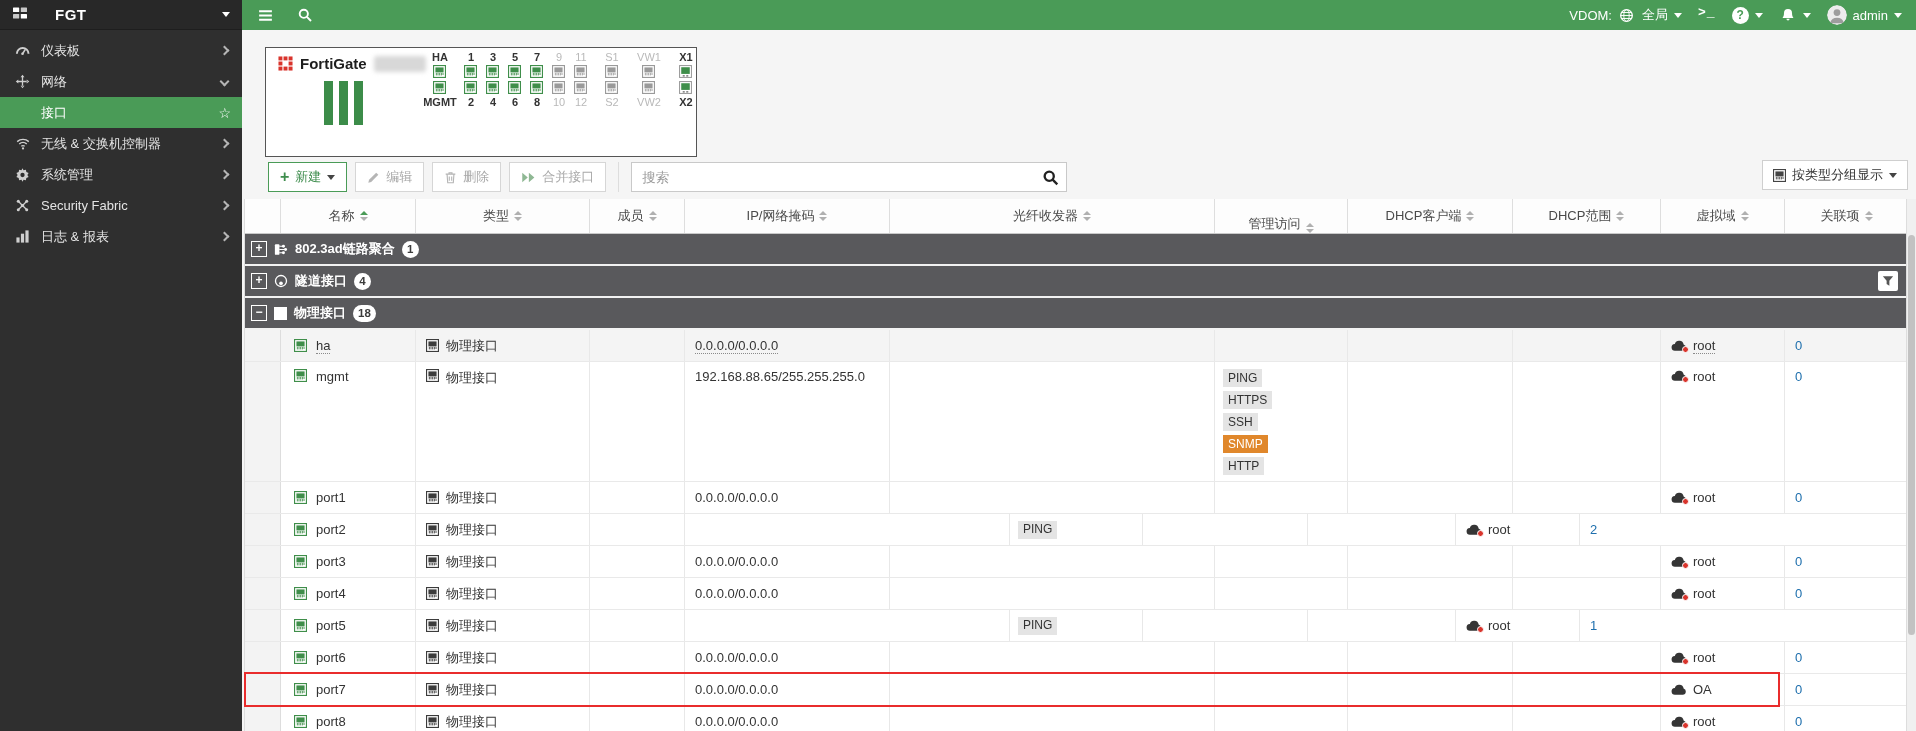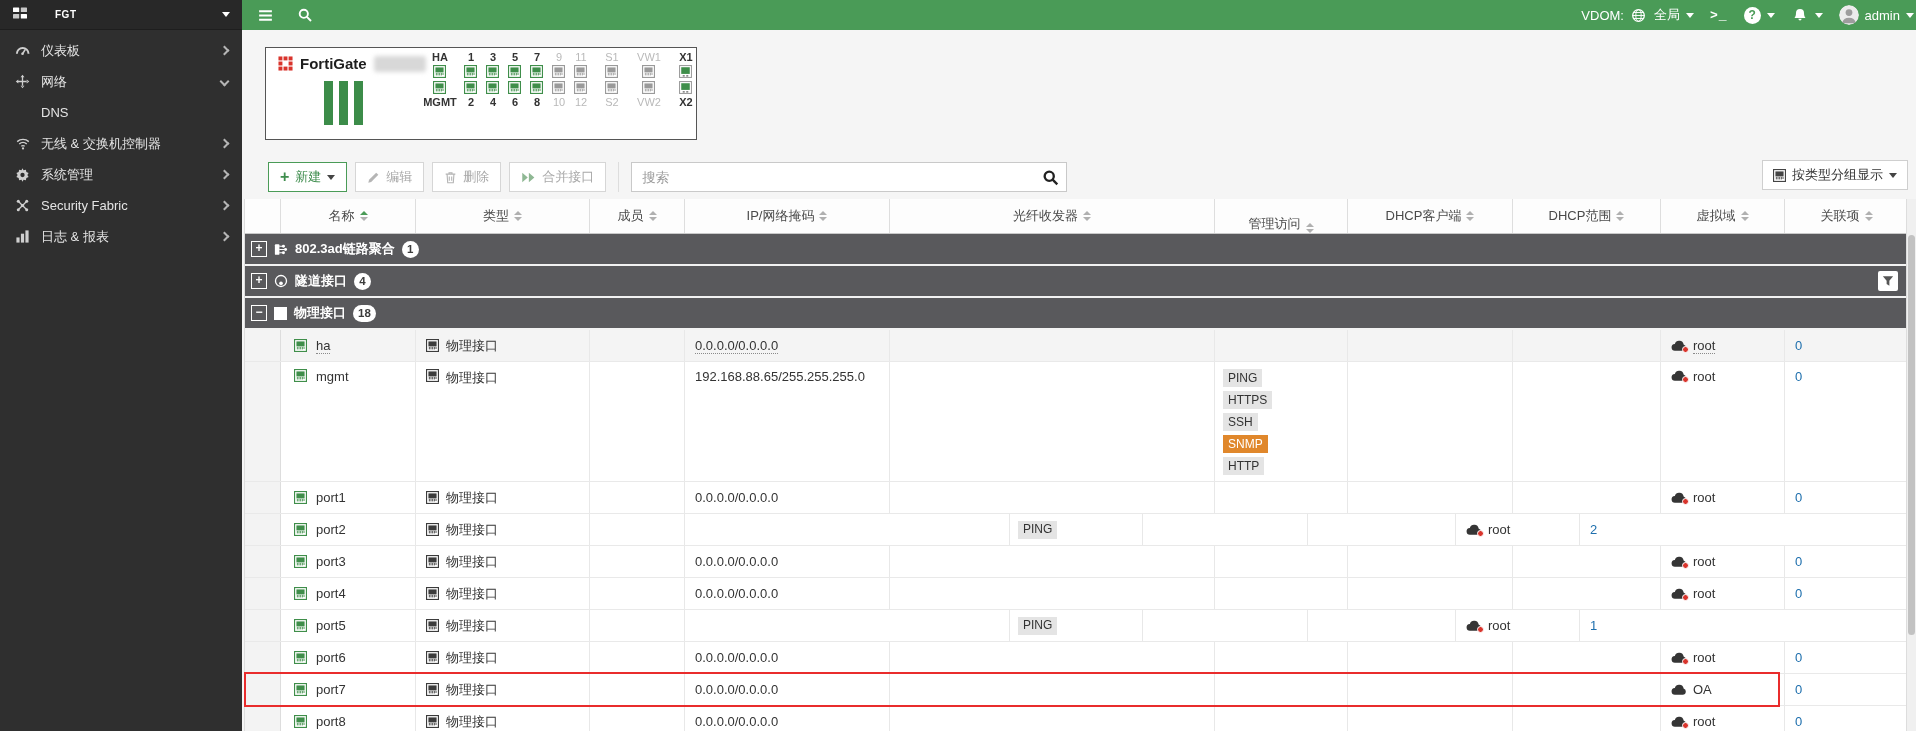--- a/index.html
+++ b/index.html
@@ -3,49 +3,49 @@
 <meta charset="utf-8">
 <style>
   * { box-sizing: border-box; margin: 0; padding: 0; }
   html,body { width:1916px; height:731px; overflow:hidden;
     font-family:"Liberation Sans","DejaVu Sans",sans-serif; background:#f5f5f5; }
   #app { position:relative; width:1916px; height:731px; }
 
   
   .sidebar { position:absolute; left:0; top:0; width:242px; height:731px; background:#2f2f2f; z-index:3; }
   .fgt-row { height:30px; background:#282828; display:flex; align-items:center; padding:0 12px; color:#fff; border-bottom:1px solid #1e1e1e; cursor:pointer; }
-  .fgt-row .fgt-label { font-size:10px; font-weight:bold; margin-left:8px; letter-spacing:.5px;padding-left:19px; }
+  .fgt-row .fgt-label { font-size:15px; font-weight:bold; margin-left:8px; letter-spacing:.5px;padding-left:19px; }
   .fgt-row .caret { margin-left:auto; }
   .side-items { margin-top:5px; }
   .side-item { height:31px; display:flex; align-items:center; padding:0 12px 0 14px; color:#e4e4e4; font-size:13px; cursor:pointer; position:relative; }
   .side-item .s-icon { width:17px; height:17px; display:inline-flex; align-items:center; justify-content:center; color:#cfcfcf; margin-right:10px; }
   .side-item.sub { padding-left:41px; }
   .side-item.selected { background:var(--accent,#4a9b57); color:#fff; }
   .side-item .chev { position:absolute; right:14px; width:7px; height:7px; border-right:2px solid #b5b5b5; border-bottom:2px solid #b5b5b5; }
   .side-item .chev.right { transform:rotate(-45deg); }
   .side-item .chev.down { transform:rotate(45deg); }
   .side-item .star { position:absolute; right:11px; font-size:14px; color:#fff; }
 
   
   .topbar { position:absolute; left:242px; top:0; right:0; height:30px; background:var(--accent,#4a9b57); display:flex; align-items:center; color:#fff; z-index:2; }
   .topbar .tb-icon { display:inline-flex; align-items:center; justify-content:center; width:30px; height:30px; cursor:pointer; color:#fff; }
   .topbar .tb-left { display:flex; align-items:center; padding-left:8px; gap:10px; }
-  .topbar .tb-right { margin-left:auto; display:flex; align-items:center; gap:16px; padding-right:2px; font-size:13px; }
+  .topbar .tb-right { margin-left:auto; display:flex; gap:16px; padding-right:14px; font-size:13px; }
   .tb-group { display:flex; align-items:center; gap:6px; cursor:pointer; }
   .caret { width:0; height:0; border-left:4px solid transparent; border-right:4px solid transparent; border-top:5px solid #fff; display:inline-block; }
   .caret.dark { border-top-color:#444; }
   .tb-console { font-family:"Liberation Mono","DejaVu Sans Mono",monospace; font-weight:bold; font-size:13px; letter-spacing:1px; }
   .tb-help { width:17px; height:17px; border-radius:50%; background:#fff; color:var(--accent,#4a9b57); font-weight:bold; font-size:12px; display:inline-flex; align-items:center; justify-content:center; }
   .avatar { width:20px; height:20px; border-radius:50%; overflow:hidden; display:inline-flex; }
 
   
   .main { position:absolute; left:242px; top:30px; right:0; bottom:0; background:#f5f5f5; }
 
   
-  .dev-panel { position:absolute; left:23px; top:17px; width:432px; height:93px; background:#fff; border:1px solid #555; }
+  .dev-panel { position:absolute; left:23px; top:17px; width:432px; height:110px; background:#fff; border:1px solid #555; }
   .dev-head { position:absolute; left:12px; top:7px; display:flex; align-items:center; gap:7px; }
   .dev-brand { font-size:15px; font-weight:bold; color:#1e1e1e; }
   .dev-model-blur { width:52px; height:16px; background:#d8d8d8; border-radius:3px; filter:blur(2px); }
   .dev-bars { position:absolute; left:58px; top:33px; display:flex; gap:6px; }
   .dev-bars span { width:9px; height:44px; background:#3c8c49; }
   .port-grid { position:absolute; left:163px; top:3px; display:flex; }
   .port-col { width:22px; display:flex; flex-direction:column; align-items:center; }
   .port-col.gap { margin-left:9px; }
   .port-col.gap2 { margin-left:15px; }
   .p-lab { height:13px; font-size:11px; line-height:13px; white-space:nowrap; }
@@ -139,22 +139,23 @@
         </div>
         <div class="side-item">
           <span class="s-icon">
             <svg viewBox="0 0 16 16" width="15" height="15" fill="currentColor">
               <path d="M8 0.8l2.1 2.7H5.9zM8 15.2l2.1-2.7H5.9zM0.8 8l2.7-2.1v4.2zM15.2 8l-2.7-2.1v4.2zM7.3 2.8h1.4v10.4H7.3zM2.8 7.3h10.4v1.4H2.8z"></path>
             </svg>
           </span>
           <span>网络</span>
           <span class="chev down"></span>
         </div>
-        <div class="side-item sub">
-          <span>DNS</span>
+        <div class="side-item sub selected">
+          <span>接口</span>
+          <span class="star">☆</span>
         </div>
         <div class="side-item">
           <span class="s-icon">
             <svg viewBox="0 0 16 16" width="16" height="15" fill="none" stroke="currentColor">
               <path d="M1.8 6a9.2 9.2 0 0 1 12.4 0" stroke-width="1.5"></path>
               <path d="M4 8.5a6 6 0 0 1 8 0" stroke-width="1.5"></path>
               <path d="M6.2 11a2.8 2.8 0 0 1 3.6 0" stroke-width="1.5"></path>
               <circle cx="8" cy="13.2" r="1.2" fill="currentColor" stroke="none"></circle>
             </svg>
           </span>

